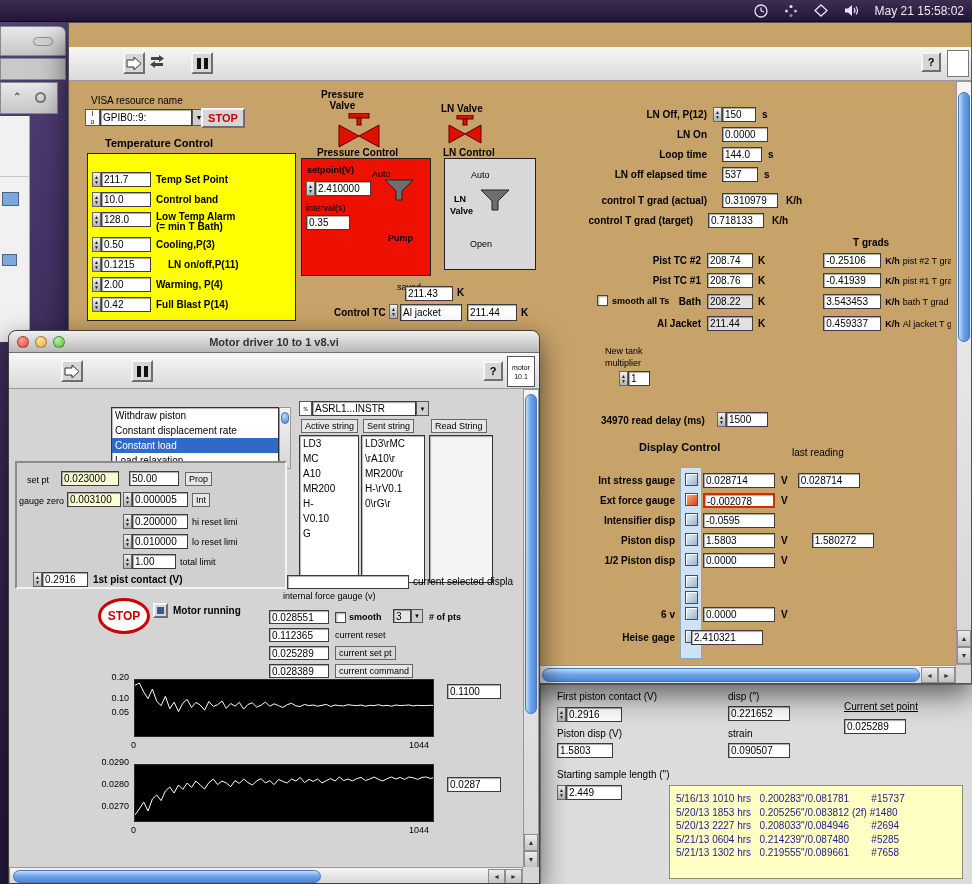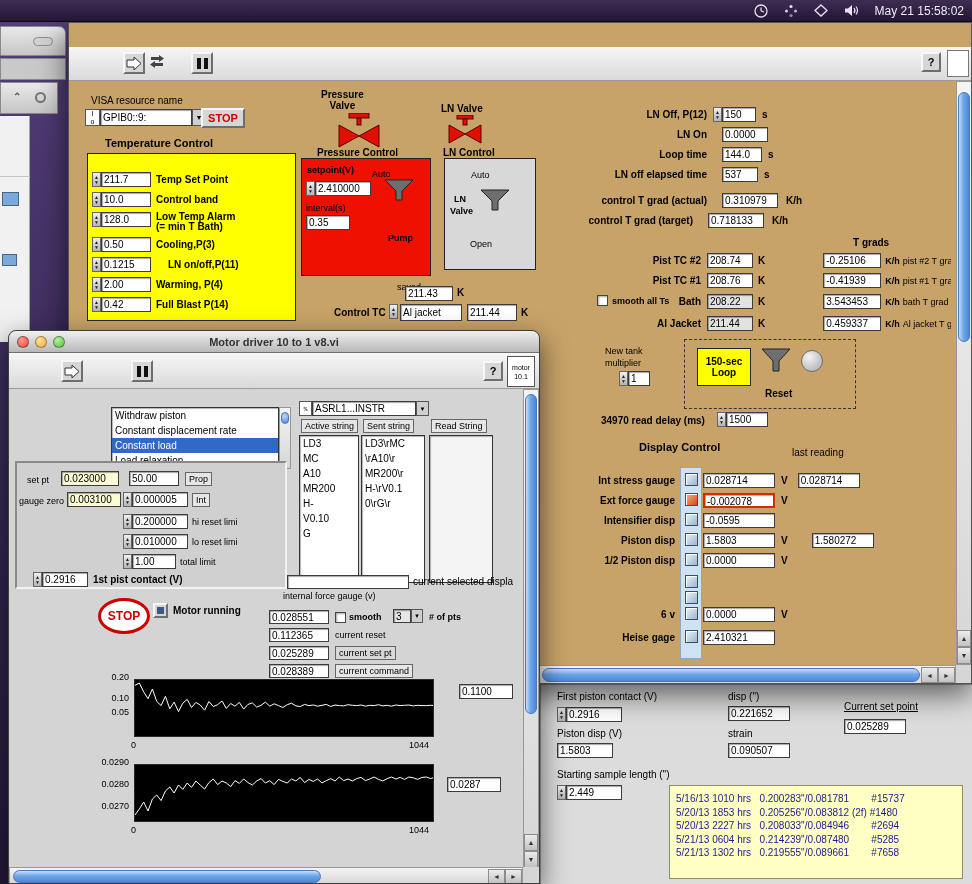--- a/index.html
+++ b/index.html
@@ -309,31 +309,20 @@
   </div>
 
   <div class="abs f9 lbl" style="left:536px;top:322px;width:70px;text-align:left;line-height:12px"><span>New tank</span><br><span>multiplier</span></div>
   <div class="abs flex" style="left:550px;top:348px">
     <span class="spin">
         <i>▲</i>
         <i>▼</i>
       </span>
     <span class="fld" style="width:22px">1</span>
   </div>
-  <div class="abs" style="left:615px;top:316px;width:172px;height:70px;border:1px dashed #333">
-    <div class="abs b" style="left:12px;top:8px;width:54px;height:38px;background:#ffff00;border:1px solid #222;display:flex;flex-direction:column;align-items:center;justify-content:center;font-size:10px;line-height:11px">
-        <span>150-sec</span>
-        <span>Loop</span>
-      </div>
-    <svg class="abs" style="left:76px;top:8px" width="30" height="26">
-        <polygon points="1,1 29,1 18,13 18,23 12,23 12,13" fill="#6e6e6e" stroke="#222"></polygon>
-      </svg>
-    <div class="abs" style="left:116px;top:10px;width:22px;height:22px;border-radius:50%;background:radial-gradient(circle at 35% 30%,#f4f4f4,#a8a8a8);border:1px solid #6e6e6e"></div>
-    <span class="abs f10 b lbl" style="left:80px;top:48px">Reset</span>
-  </div>
 
   <span class="abs f10 b lbl" style="left:532px;top:392px">34970 read delay (ms)</span>
   <div class="abs flex" style="left:648px;top:389px">
     <span class="spin">
         <i>▲</i>
         <i>▼</i>
       </span>
     <span class="fld" style="width:42px">1500</span>
   </div>
 
@@ -376,21 +365,21 @@
     <span class="fld" style="width:72px;margin-left:28px">0.0000</span>
     <span class="f10 b lbl" style="margin-left:6px">V</span>
   </div>
   <div class="abs flex" style="left:488px;top:584px">
     <span class="f10 b lbl rt" style="width:118px">6 v</span>
     <span class="fld" style="width:72px;margin-left:28px">0.0000</span>
     <span class="f10 b lbl" style="margin-left:6px">V</span>
   </div>
   <div class="abs flex" style="left:488px;top:607px">
     <span class="f10 b lbl rt" style="width:118px">Heise gage</span>
-    <span class="fld" style="width:72px;margin-left:28px">2.410321</span>
+    <span class="fld" style="width:72px;margin-left:16px">2.410321</span>
   </div>
 
   <div class="abs sb-track" style="left:887px;top:58px;width:16px;height:584px">
     <div class="abs aqua-v" style="left:1px;top:10px;width:12px;height:250px"></div>
     <div class="abs sbtn" style="left:0;top:548px;width:14px;height:17px">▲</div>
     <div class="abs sbtn" style="left:0;top:565px;width:14px;height:17px">▼</div>
   </div>
   <div class="abs sb-track" style="left:0;top:642px;width:887px;height:20px">
     <div class="abs aqua-h" style="left:472px;top:2px;width:378px;height:14px"></div>
     <div class="abs sbtn" style="left:851px;top:1px;width:17px;height:16px">◄</div>
@@ -533,21 +522,21 @@
   <span class="abs chip" style="left:326px;top:333px">current command</span>
 
   <span class="abs f9 lbl rt" style="left:88px;top:341px;width:32px">0.20</span>
   <span class="abs f9 lbl rt" style="left:88px;top:362px;width:32px">0.10</span>
   <span class="abs f9 lbl rt" style="left:88px;top:376px;width:32px">0.05</span>
   <svg class="abs chart" style="left:125px;top:348px" width="300" height="58" preserveAspectRatio="none">
       <polyline fill="none" stroke="#fff" stroke-width="1" points="0.0,5.4 4.3,3.0 8.7,11.9 13.0,18.7 17.4,9.0 21.7,21.3 26.1,25.6 30.4,16.3 34.8,28.8 39.1,22.1 43.5,31.6 47.8,23.2 52.2,19.4 56.5,27.5 60.9,22.4 65.2,25.0 69.6,30.2 73.9,21.5 78.3,26.5 82.6,24.7 87.0,21.0 91.3,28.4 95.7,23.5 100.0,26.2 104.3,22.4 108.7,29.1 113.0,24.4 117.4,22.9 121.7,27.1 126.1,25.3 130.4,22.1 134.8,26.2 139.1,23.8 143.5,25.6 147.8,27.5 152.2,24.7 156.5,23.2 160.9,25.9 165.2,26.5 169.6,24.4 173.9,25.6 178.3,25.0 182.6,26.2 187.0,25.3 191.3,24.4 195.7,26.5 200.0,25.0 204.3,25.6 208.7,25.9 213.0,24.7 217.4,25.3 221.7,25.6 226.1,25.0 230.4,26.2 234.8,25.3 239.1,25.6 243.5,24.7 247.8,25.9 252.2,25.3 256.5,26.2 260.9,25.0 265.2,25.6 269.6,25.3 273.9,25.0 278.3,25.9 282.6,25.3 287.0,25.6 291.3,25.6 295.7,25.3 300.0,25.6"></polyline>
     </svg>
   <span class="abs f9 lbl" style="left:122px;top:409px">0</span>
   <span class="abs f9 lbl" style="left:400px;top:409px">1044</span>
-  <span class="abs fld" style="left:450px;top:353px;width:54px">0.1100</span>
+  <span class="abs fld" style="left:438px;top:353px;width:54px">0.1100</span>
 
   <span class="abs f9 lbl rt" style="left:80px;top:426px;width:40px">0.0290</span>
   <span class="abs f9 lbl rt" style="left:80px;top:448px;width:40px">0.0280</span>
   <span class="abs f9 lbl rt" style="left:80px;top:470px;width:40px">0.0270</span>
   <svg class="abs chart" style="left:125px;top:433px" width="300" height="58" preserveAspectRatio="none">
       <polyline fill="none" stroke="#fff" stroke-width="1" points="0.0,50.0 4.3,44.0 8.7,37.0 13.0,46.0 17.4,34.0 21.7,30.0 26.1,35.6 30.4,26.0 34.8,22.0 39.1,28.0 43.5,20.0 47.8,24.4 52.2,18.0 56.5,22.4 60.9,16.0 65.2,20.0 69.6,24.0 73.9,17.6 78.3,14.0 82.6,19.6 87.0,16.0 91.3,18.0 95.7,21.6 100.0,15.6 104.3,18.4 108.7,14.0 113.0,17.6 117.4,20.0 121.7,16.0 126.1,13.6 130.4,18.0 134.8,15.6 139.1,19.6 143.5,14.4 147.8,16.4 152.2,18.0 156.5,14.0 160.9,16.0 165.2,12.4 169.6,17.6 173.9,14.4 178.3,16.4 182.6,14.0 187.0,18.0 191.3,15.6 195.7,13.6 200.0,16.0 204.3,12.0 208.7,15.6 213.0,14.0 217.4,16.0 221.7,13.6 226.1,12.4 230.4,15.6 234.8,14.0 239.1,12.0 243.5,14.4 247.8,16.0 252.2,13.6 256.5,12.0 260.9,14.0 265.2,12.4 269.6,14.4 273.9,12.0 278.3,12.8 282.6,14.4 287.0,12.4 291.3,12.0 295.7,13.6 300.0,12.0"></polyline>
     </svg>
   <span class="abs f9 lbl" style="left:122px;top:494px">0</span>
   <span class="abs f9 lbl" style="left:400px;top:494px">1044</span>
   <span class="abs fld" style="left:438px;top:446px;width:54px">0.0287</span>

